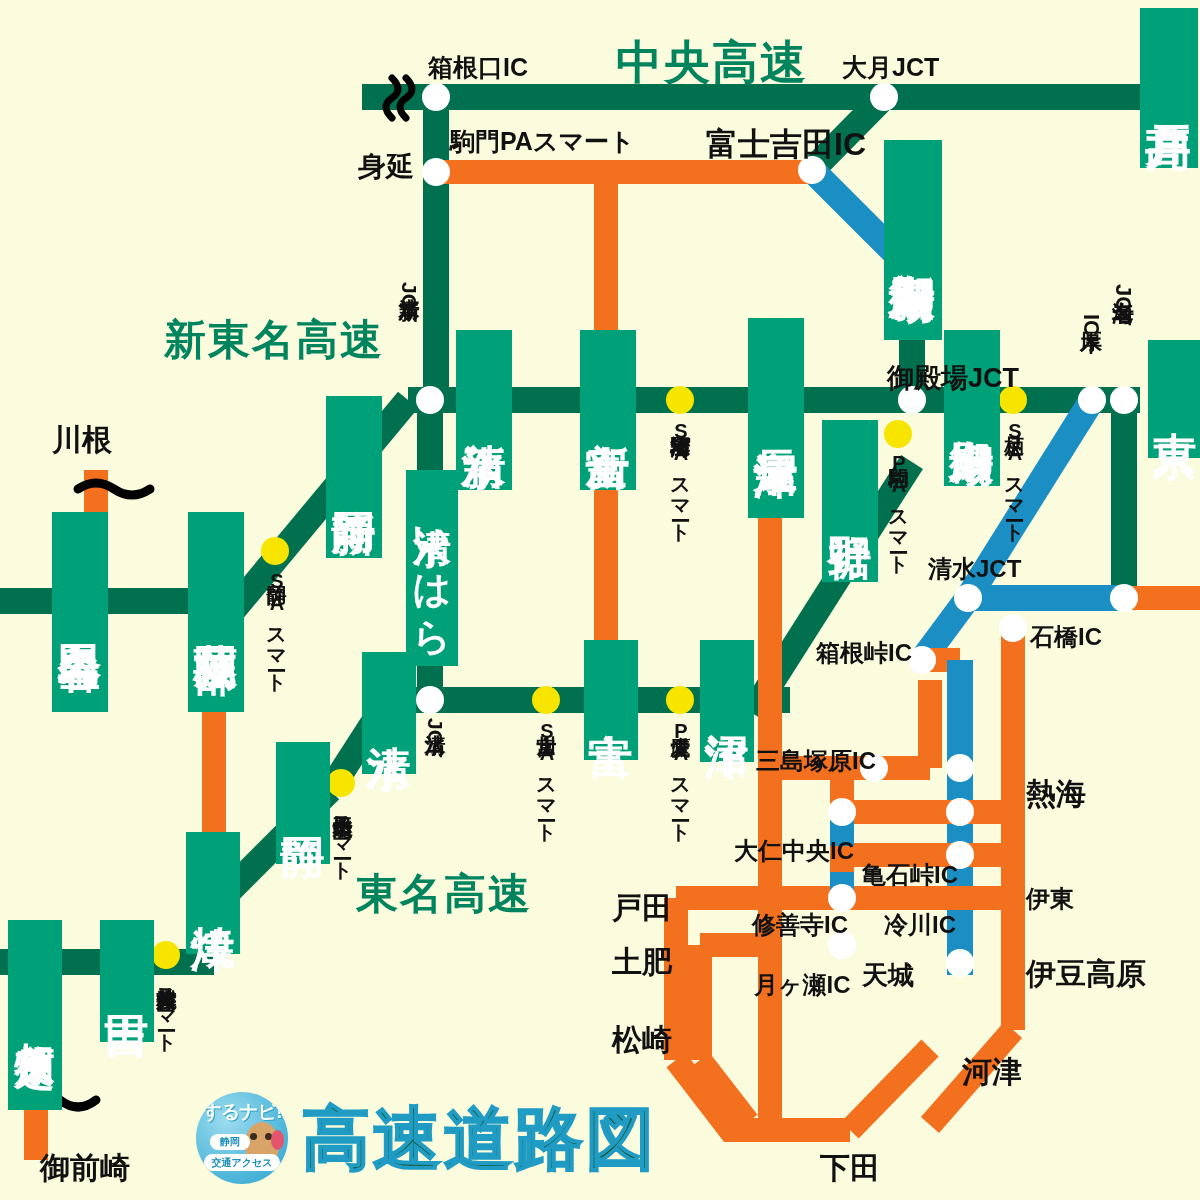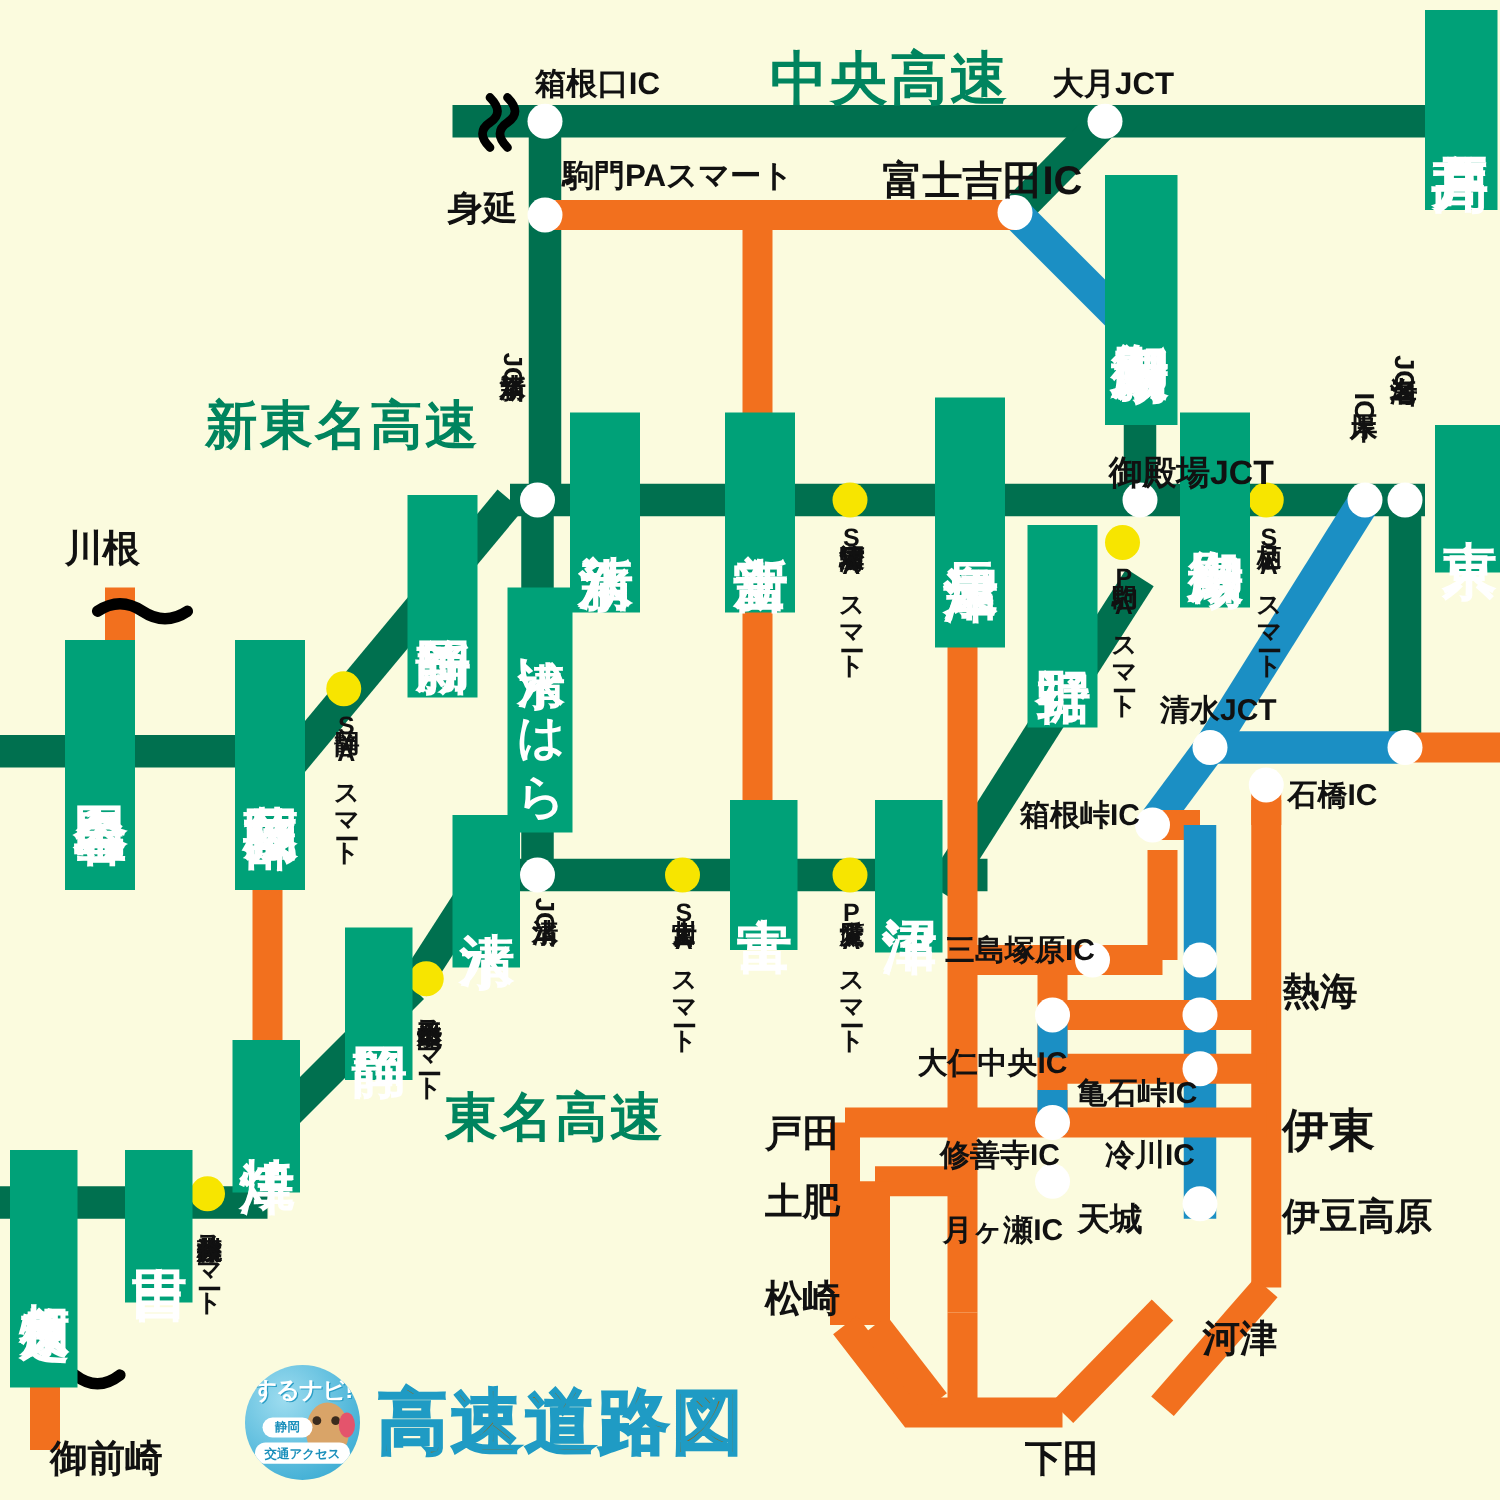--- a/index.html
+++ b/index.html
@@ -79,21 +79,21 @@
     background:#d9a468;border-radius:50% 50% 45% 45%;
   }
   #logo .bear:before{
     content:"";position:absolute;left:5px;top:11px;width:7px;height:7px;border-radius:50%;background:#3b2b1d;
   }
   #logo .bear:after{
     content:"";position:absolute;left:20px;top:11px;width:7px;height:7px;border-radius:50%;background:#3b2b1d;
   }
   #logo .cheek{position:absolute;right:4px;top:38px;width:13px;height:20px;border-radius:50%;background:#e4546c;}
   #maptitle{
-    margin-left:14px;color:#a16207;font-weight:bold;font-size:56px;
+    margin-left:14px;color:#14532d;font-weight:bold;font-size:68px;
     letter-spacing:3px;line-height:1;
     -webkit-text-stroke:2px #1f9bc4;
   }
 </style>
 </head>
 <body>
 
 <div id="map">
 
   <svg viewBox="0 0 1200 1200">
@@ -312,21 +312,21 @@
   <div class="lbl" style="left:612px;top:946px;font-size:30px;">土肥</div>
 
   <div class="lbl" style="left:612px;top:1024px;font-size:30px;">松崎</div>
 
   <div class="lbl" style="left:820px;top:1152px;font-size:30px;">下田</div>
 
   <div class="lbl" style="left:962px;top:1056px;font-size:30px;">河津</div>
 
   <div class="lbl" style="left:1026px;top:778px;font-size:30px;">熱海</div>
 
-  <div class="lbl" style="left:1026px;top:886px;font-size:37px;text-align:center;">伊東</div>
+  <div class="lbl" style="left:1026px;top:886px;font-size:24px;text-align:center;">伊東</div>
 
   <div class="lbl" style="left:1026px;top:958px;font-size:30px;">伊豆高原</div>
 
   <div class="lbl vert" style="left:670px;top:420px;font-size:20px;">駿河湾沼津SAスマート</div>
 
   <div class="lbl vert" style="left:1004px;top:420px;font-size:20px;">足柄SAスマート</div>
 
   <div class="lbl vert" style="left:888px;top:452px;font-size:20px;">駒門PAスマート</div>
 
   <div class="lbl vert" style="left:266px;top:570px;font-size:20px;">静岡SAスマート</div>

